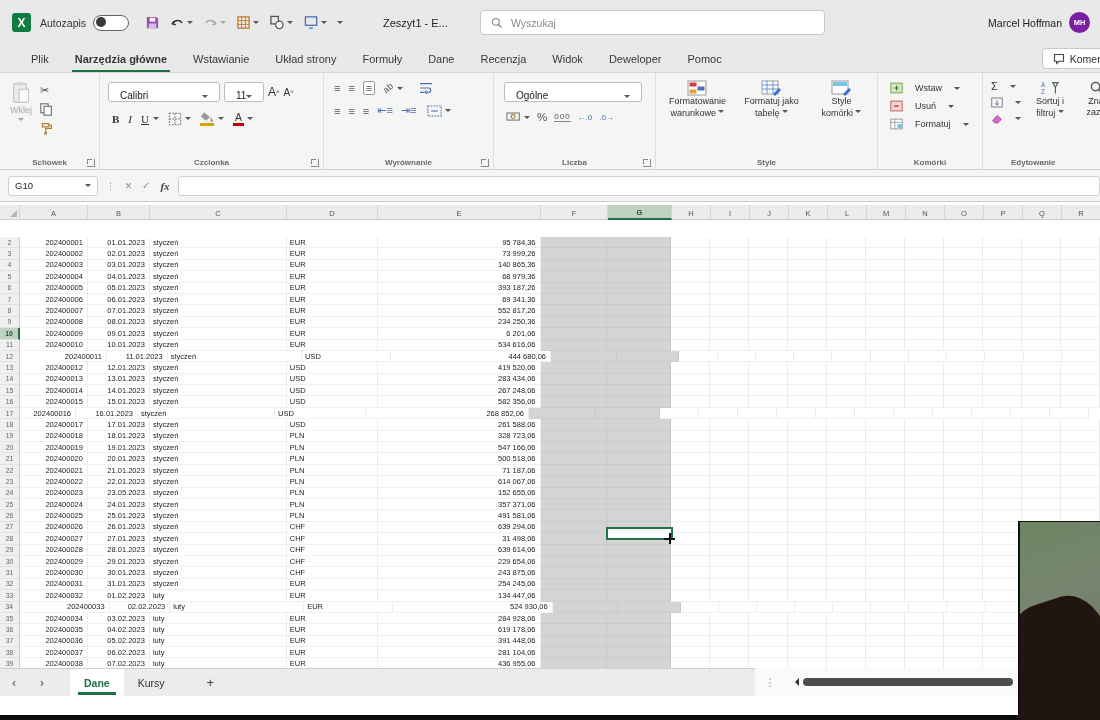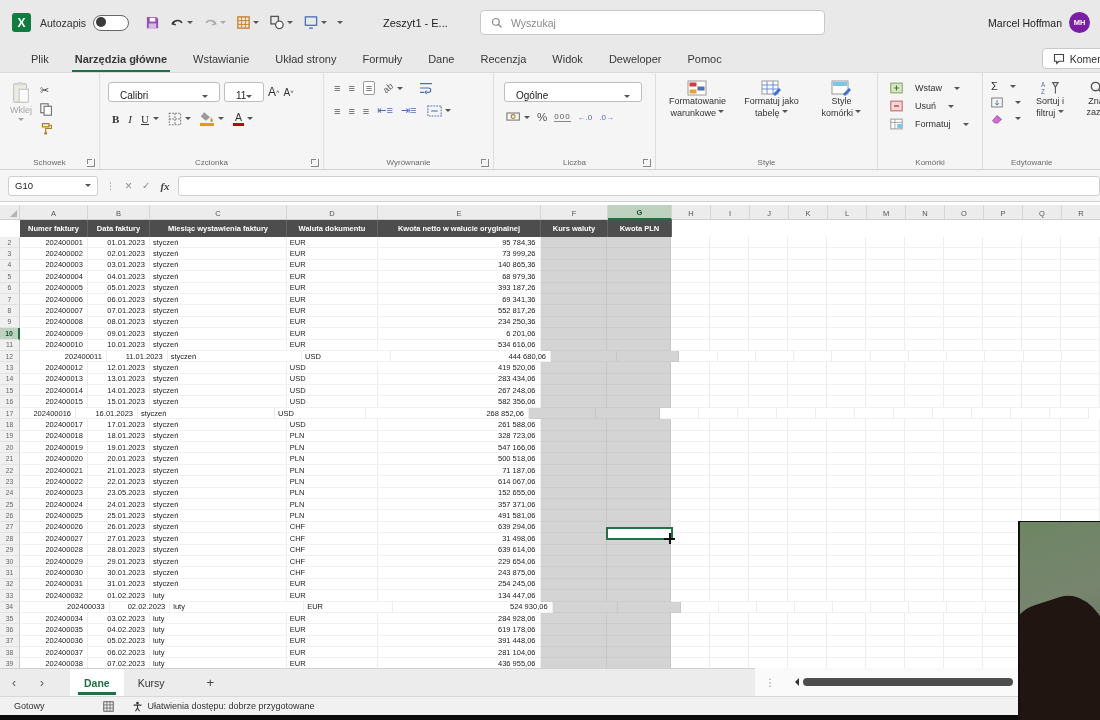--- a/index.html
+++ b/index.html
@@ -36,21 +36,21 @@
   .rtab { padding:0 13px; font-size:11px; color:#383838; display:flex; align-items:center; position:relative; }
   .rtab.active { font-weight:bold; }
   .rtab.active::after { content:""; position:absolute; left:10px; right:10px; bottom:0; height:2.5px; background:#1e7145; }
   #comments-btn { position:absolute; right:-14px; top:3px; height:21px; background:#fff; border:1px solid #c9c9c9;
      border-radius:4px; display:flex; align-items:center; gap:5px; padding:0 10px; font-size:10.5px; color:#333; }
 
   
   #ribbon { left:0; top:72px; width:1100px; height:98px; background:#f5f5f5; border-top:1px solid #dadada;
       border-bottom:1px solid #d2d2d2; display:flex; }
   .rgroup { position:relative; height:100%; border-right:1px solid #ddd; flex:none; }
-  .glabel { position:absolute; bottom:2px; left:0; right:0; text-align:center; font-size:8px; color:#6a6a6a; }
+  .glabel { position:absolute; bottom:2px; left:0; right:0; text-align:center; font-size:8px; color:#6a6a6a;font-weight:bold; }
   .launcher { position:absolute; bottom:2px; right:4px; width:8px; height:8px; border-right:1.2px solid #888;
       border-bottom:1.2px solid #888; }
   .launcher::after { content:""; position:absolute; right:2px; bottom:2px; width:4px; height:4px;
       border-left:1.2px solid #888; border-top:1.2px solid #888; }
   .combo { background:#fff; border:1px solid #bdbdbd; border-radius:3px; height:20px; display:flex;
       align-items:flex-end; justify-content:space-between; padding:0 11px; font-size:10px; color:#222; }
   .btn-sm { display:flex; align-items:center; justify-content:center; font-size:11px; color:#333; }
   .bigbtn { display:flex; flex-direction:column; align-items:center; font-size:9px; color:#555; }
   .two-line { text-align:center; font-size:9px; color:#333; line-height:1.25; }
   .cellbtn { display:flex; align-items:center; gap:12px; font-size:9px; color:#333; }
@@ -468,29 +468,20 @@
         <div class="lcell" style="width: 39px;">J</div>
         <div class="lcell" style="width: 39px;">K</div>
         <div class="lcell" style="width: 39px;">L</div>
         <div class="lcell" style="width: 39px;">M</div>
         <div class="lcell" style="width: 39px;">N</div>
         <div class="lcell" style="width: 39px;">O</div>
         <div class="lcell" style="width: 39px;">P</div>
         <div class="lcell" style="width: 39px;">Q</div>
         <div class="lcell" style="width: 39px;">R</div>
       </div>
-    <div id="header-row">
-        <div class="hcell" style="width: 68px;">Numer faktury</div>
-        <div class="hcell" style="width: 62px;">Data faktury</div>
-        <div class="hcell" style="width: 137px;">Miesiąc wystawienia faktury</div>
-        <div class="hcell" style="width: 91px;">Waluta dokumentu</div>
-        <div class="hcell" style="width: 163px;">Kwota netto w walucie oryginalnej</div>
-        <div class="hcell" style="width: 67px;">Kurs waluty</div>
-        <div class="hcell" style="width: 64px;">Kwota PLN</div>
-      </div>
     <div id="data-rows">
         <div class="srow">
           <div class="gut">2</div>
           <div class="dcell r" style="width: 68px;">202400001</div>
           <div class="dcell r" style="width: 62px;">01.01.2023</div>
           <div class="dcell l" style="width: 137px;">styczeń</div>
           <div class="dcell l" style="width: 91px;">EUR</div>
           <div class="dcell r" style="width: 163px;">95 784,36</div>
           <div class="dcell gray" style="width: 67px;"></div>
           <div class="dcell gray" style="width: 64px;"></div>
@@ -1297,33 +1288,19 @@
         <div class="sheettab">Kursy</div>
       </div>
     <span id="addsheet">+</span>
   </div>
   <div id="hscroll-zone" class="abs">
     <span id="hscroll-dots">⋮</span>
     <span id="hscroll-arrow"></span>
     <div id="hscroll-thumb"></div>
   </div>
 
-  <div id="statusbar" class="abs">
-    <span id="status-mode">Gotowy</span>
-    <svg id="macro-icon" width="11" height="11" viewBox="0 0 14 14">
-        <rect x="1" y="1" width="12" height="12" fill="none" stroke="#555" stroke-width="1.2"></rect>
-        <path d="M1 5h12M1 9h12M5 1v12M9 1v12" stroke="#555" stroke-width="0.9"></path>
-      </svg>
-    <div id="access-wrap">
-      <svg width="11" height="11" viewBox="0 0 14 14">
-          <circle cx="7" cy="2.6" r="1.7" fill="#333"></circle>
-          <path d="M2 5.2h10M7 5v4M7 9l-2.6 4M7 9l2.6 4" stroke="#333" stroke-width="1.4" fill="none"></path>
-        </svg>
-      <span>Ułatwienia dostępu: dobrze przygotowane</span>
-    </div>
-  </div>
   <div id="blackstrip" class="abs"></div>
 
   <div id="webcam" class="abs">
     <div class="silhouette"></div>
   </div>
 
 </div>
 
 </body></html>

